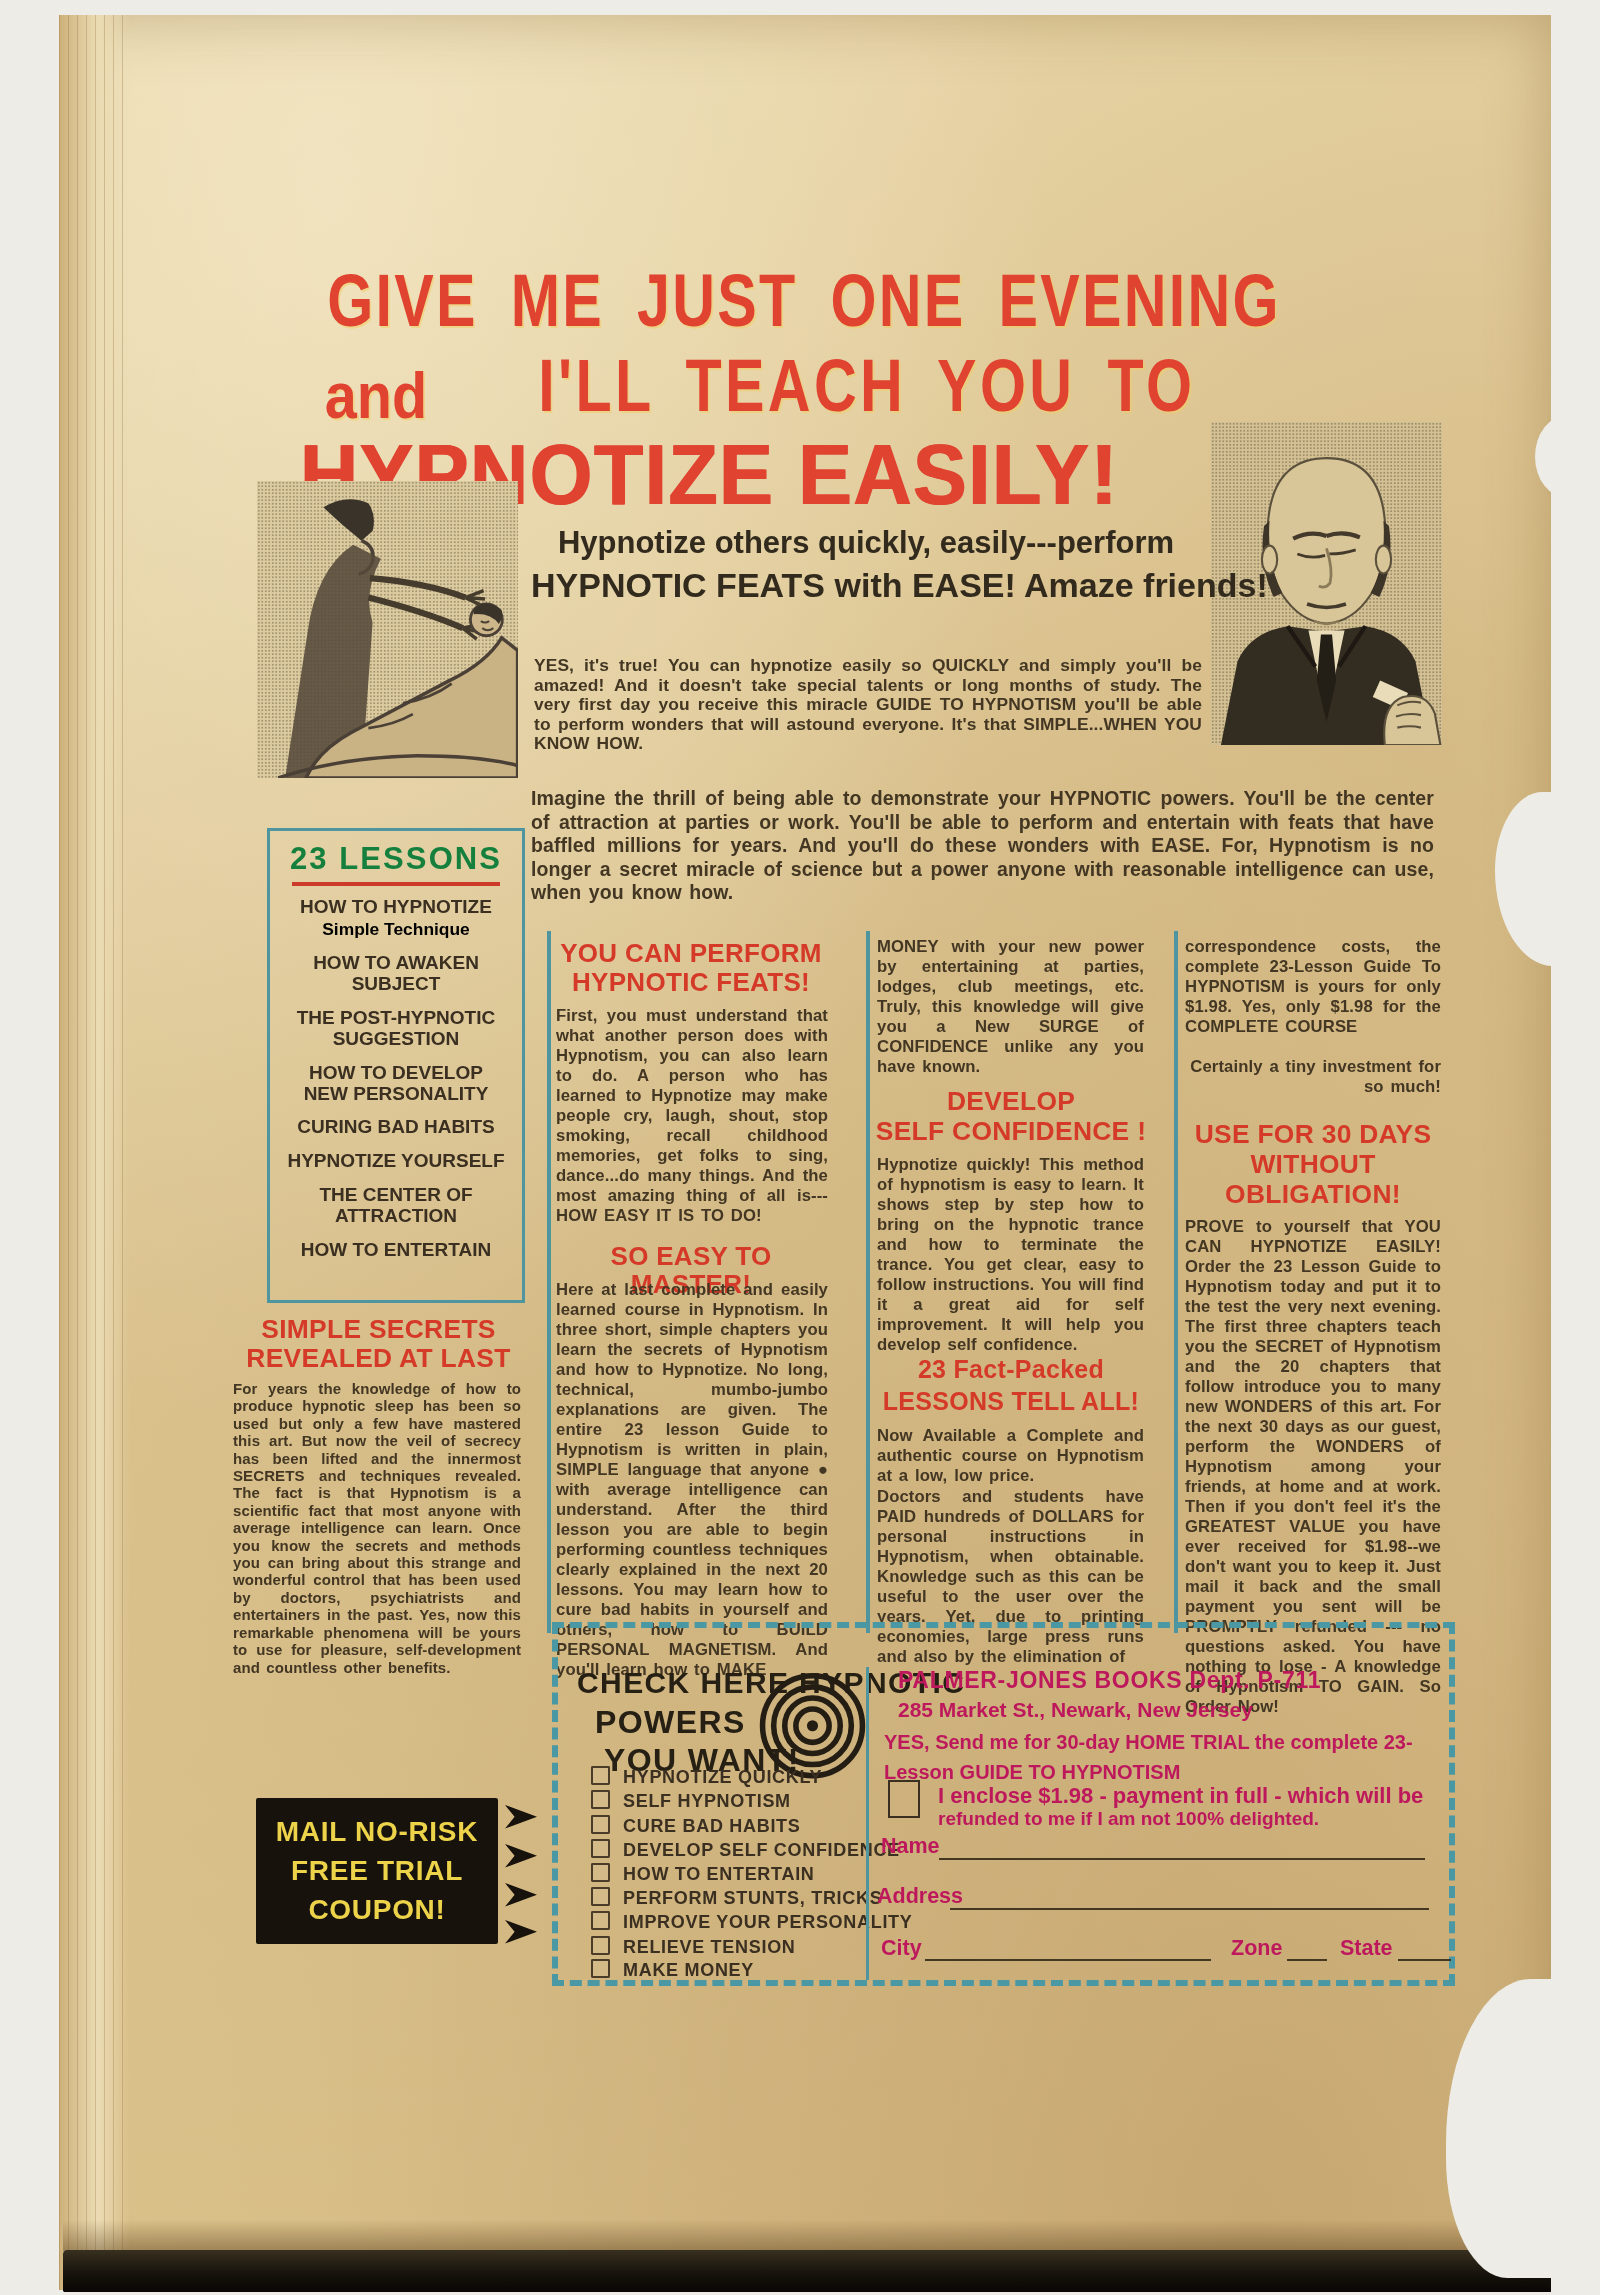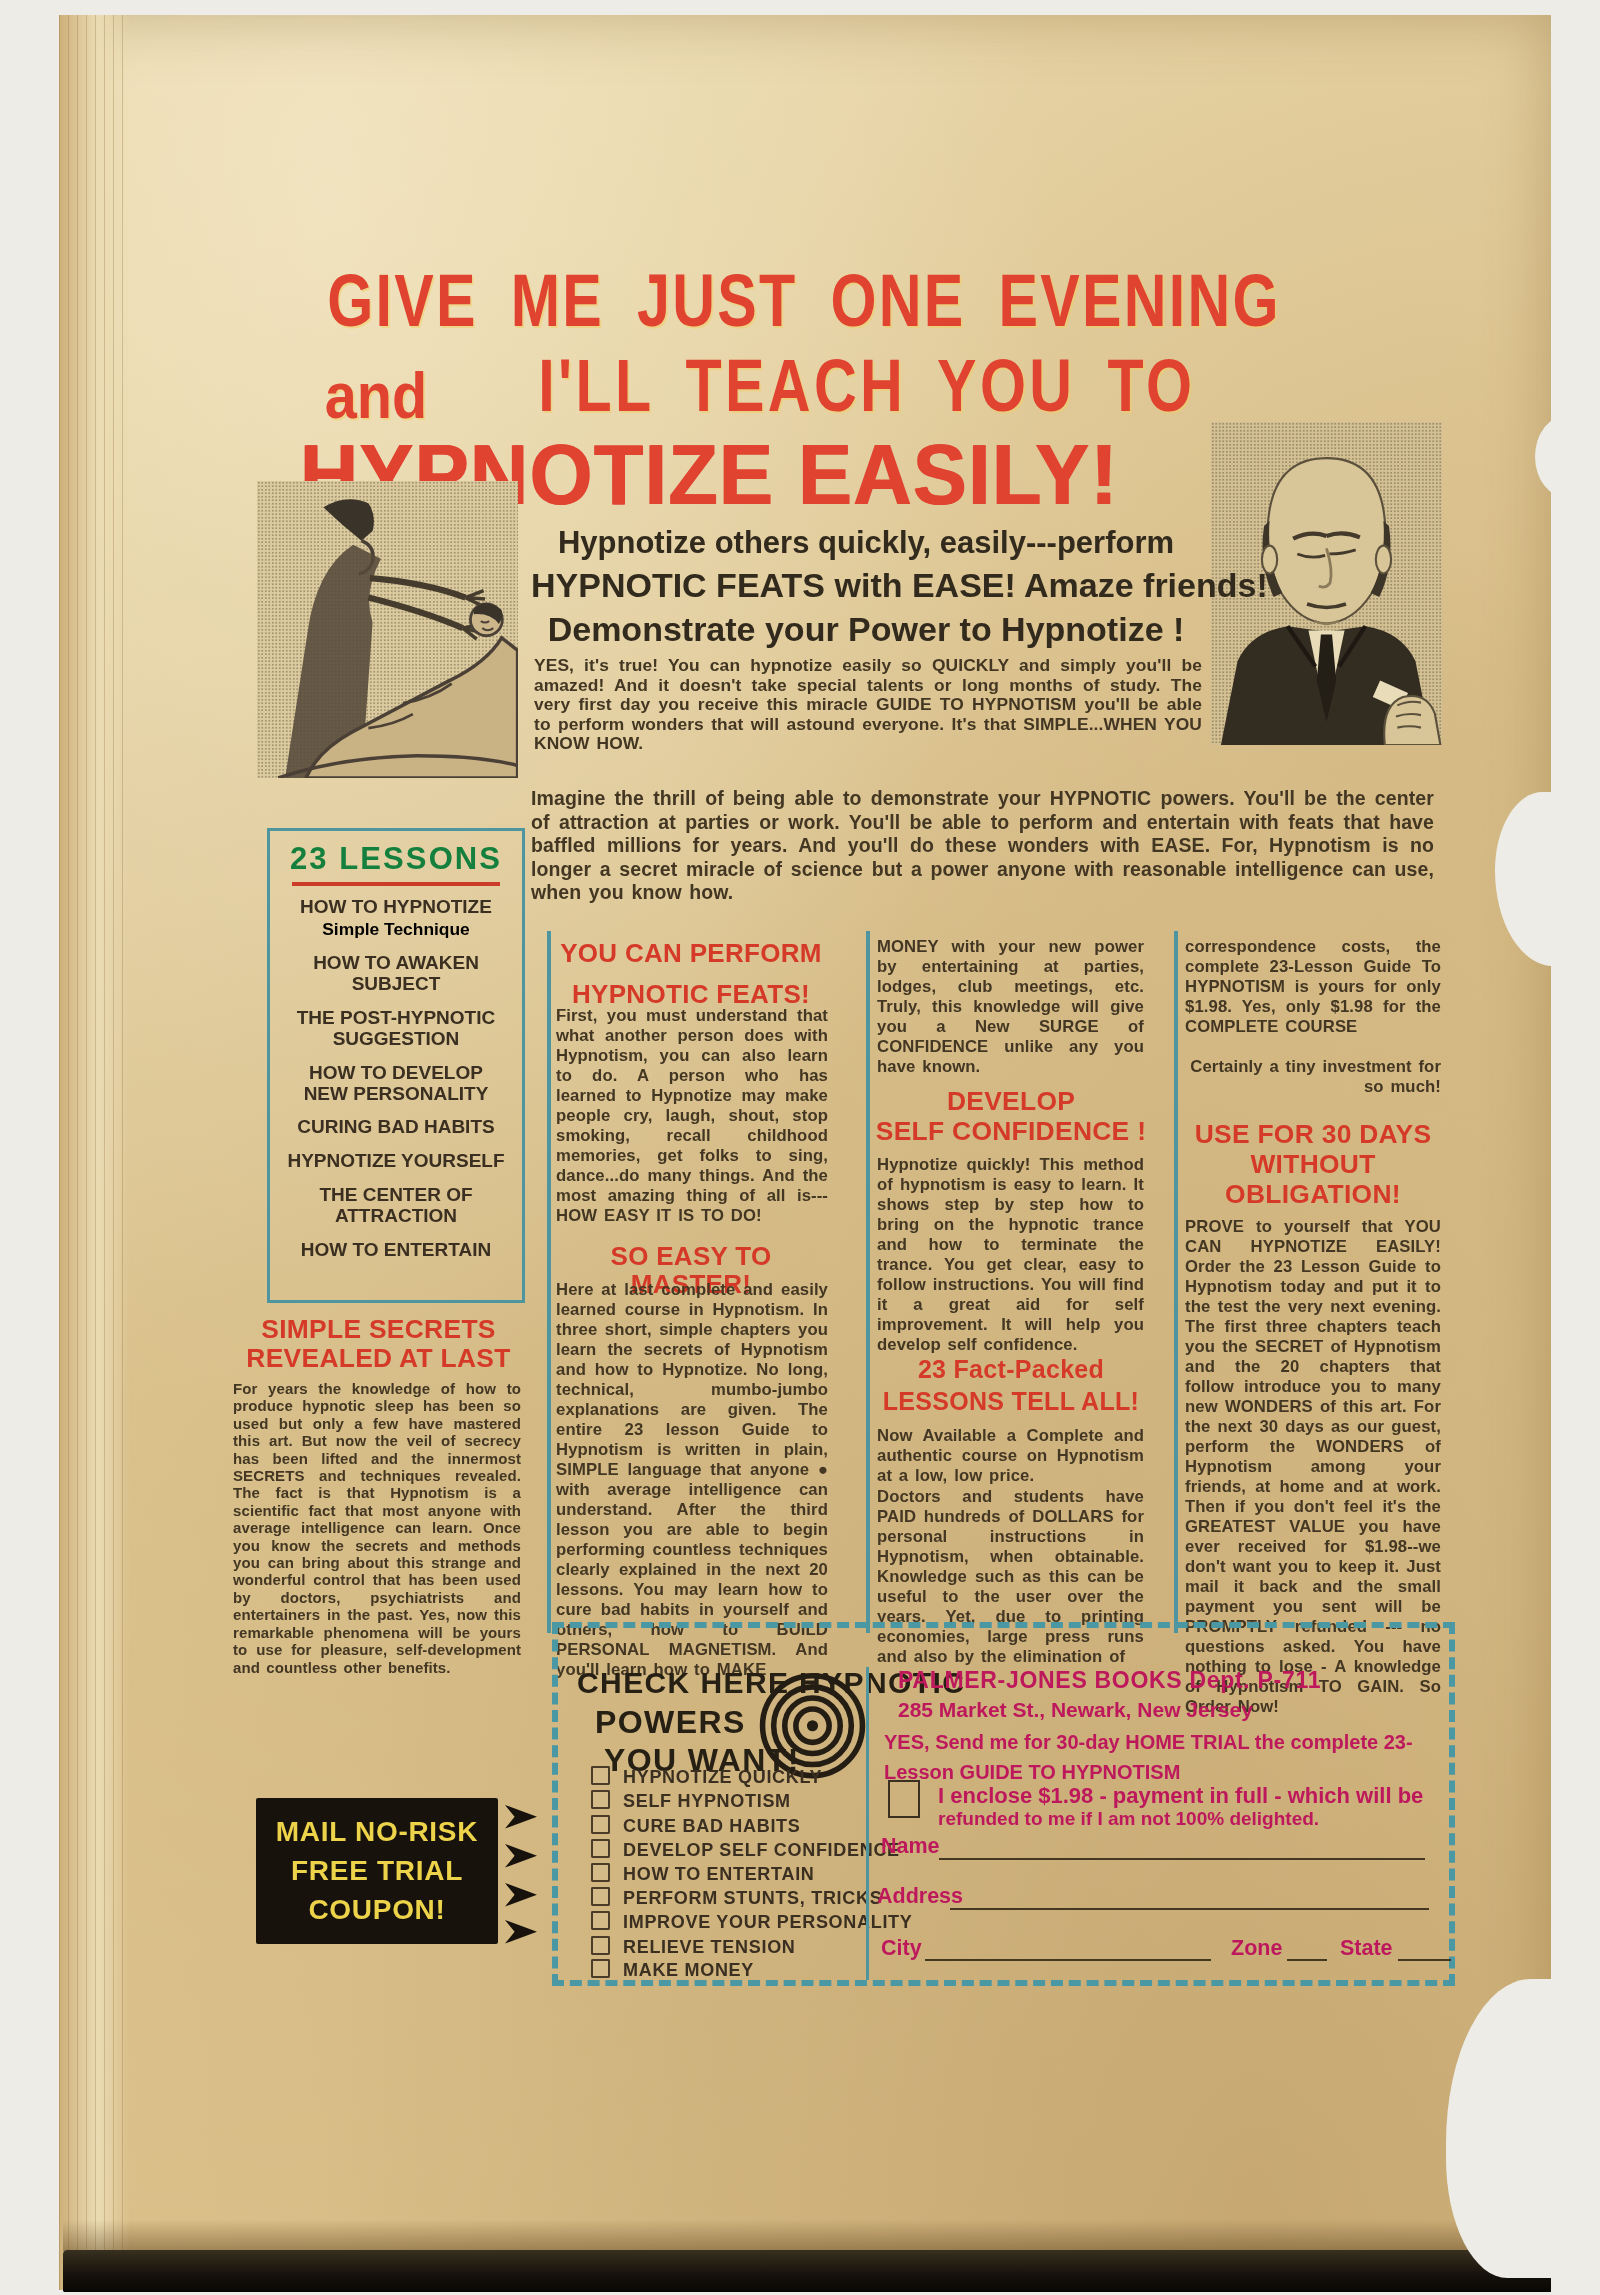--- a/index.html
+++ b/index.html
@@ -118,21 +118,20 @@
       <path d="M158,306 L174,306 L180,372 L166,432 L152,372 Z" fill="#241f16"></path>
       <path d="M110,294 L150,352 M222,294 L184,352" stroke="#1d1812" stroke-width="6"></path>
       <rect x="236" y="380" width="44" height="26" fill="#e8ddb8" transform="rotate(24 258 393)"></rect>
       <path d="M250,465 Q244,408 276,396 Q310,388 322,420 L330,465 Z" fill="#d9c698" stroke="#5a503c" stroke-width="3"></path>
       <path d="M268,408 q16,-8 34,-4 M266,424 q18,-6 36,-2 M268,440 q18,-4 34,0" stroke="#5a503c" stroke-width="3" fill="none"></path>
     </svg>
   </div>
 
   <div class="subline" style="left:531px;top:566px;width:670px;font-size:34px;">HYPNOTIC  FEATS with  EASE!  Amaze  friends!</div>
   <div class="subline" style="left:531px;top:525px;width:670px;font-size:31px;">Hypnotize others quickly, easily---perform</div>
-  <div class="subline" style="left:531px;top:610px;width:670px;font-size:34px;">Demonstrate your Power to Hypnotize !</div>
   <div class="body-copy" style="left:534px;top:656px;width:668px;font-size:17.4px;line-height:19.5px;">YES, it's true! You can hypnotize easily so QUICKLY and simply you'll be amazed! And it doesn't take special talents or long months of study. The very first day you receive this miracle GUIDE TO HYPNOTISM you'll be able to perform wonders that will astound everyone. It's that SIMPLE...WHEN YOU KNOW HOW.</div>
   <div class="body-copy" style="left:531px;top:787px;width:903px;font-size:19.5px;line-height:23.6px;">Imagine the thrill of being able to demonstrate your HYPNOTIC powers. You'll be the center of attraction at parties or work. You'll be able to perform and entertain with feats that have baffled millions for years. And you'll do these wonders with EASE. For, Hypnotism is no longer a secret miracle of science but a power anyone with reasonable intelligence can use, when you know how.</div>
 
   <div class="lessons">
     <div class="lessons-title">23  LESSONS</div>
     <div class="red-rule"></div>
     <div class="lesson-item" style="margin-top:0;">HOW TO HYPNOTIZE</div>
     <div class="lesson-sub">Simple Technique</div>
     <div class="lesson-item">HOW TO AWAKEN SUBJECT</div>
     <div class="lesson-item" style="width:208px;">THE POST-HYPNOTIC SUGGESTION</div>
@@ -155,21 +154,21 @@
   <div class="arrow" style="left:505px;top:1805px;"></div>
   <div class="arrow" style="left:505px;top:1844px;"></div>
   <div class="arrow" style="left:505px;top:1883px;"></div>
   <div class="arrow" style="left:505px;top:1920px;"></div>
 
   <div class="vrule" style="left:547px;top:931px;height:702px;"></div>
   <div class="vrule" style="left:866px;top:931px;height:702px;"></div>
   <div class="vrule" style="left:1174px;top:931px;height:702px;"></div>
 
   <div class="rh" style="left:552px;top:939px;width:278px;font-size:26px;">YOU CAN PERFORM</div>
-  <div class="rh" style="left:552px;top:968px;width:278px;font-size:26px;margin-top:12px;">HYPNOTIC FEATS!</div>
+  <div class="rh" style="left:552px;top:968px;width:278px;font-size:26px;">HYPNOTIC FEATS!</div>
   <div class="body-copy" style="left:556px;top:1006px;width:272px;font-size:16.7px;line-height:20px;">First, you must understand that what another person does with Hypnotism, you can also learn to do. A person who has learned to Hypnotize may make people cry, laugh, shout, stop smoking, recall childhood memories, get folks to sing, dance...do many things. And the most amazing thing of all is---HOW EASY IT IS TO DO!</div>
   <div class="rh" style="left:552px;top:1242px;width:278px;font-size:26px;">SO EASY TO MASTER!</div>
   <div class="body-copy" style="left:556px;top:1280px;width:272px;font-size:16.7px;line-height:20px;">Here at last complete and easily learned course in Hypnotism. In three short, simple chapters you learn the secrets of Hypnotism and how to Hypnotize. No long, technical, mumbo-jumbo explanations are given. The entire 23 lesson Guide to Hypnotism is written in plain, SIMPLE language that anyone ● with average intelligence can understand. After the third lesson you are able to begin performing countless techniques clearly explained in the next 20 lessons. You may learn how to cure bad habits in yourself and others, how to BUILD PERSONAL MAGNETISM. And you'll learn how to MAKE</div>
 
   <div class="body-copy" style="left:877px;top:937px;width:267px;font-size:16.7px;line-height:20px;">MONEY with your new power by entertaining at parties, lodges, club meetings, etc. Truly, this knowledge will give you a New SURGE of CONFIDENCE unlike any you have known.</div>
   <div class="rh" style="left:872px;top:1087px;width:278px;font-size:26.4px;">DEVELOP</div>
   <div class="rh" style="left:872px;top:1117px;width:278px;font-size:26.4px;">SELF CONFIDENCE !</div>
   <div class="body-copy" style="left:877px;top:1155px;width:267px;font-size:16.7px;line-height:20px;">Hypnotize quickly! This method of hypnotism is easy to learn. It shows step by step how to bring on the hypnotic trance and how to terminate the trance. You get clear, easy to follow instructions. You will find it a great aid for self improvement. It will help you develop self confidence.</div>
   <div class="rh" style="left:872px;top:1356px;width:278px;font-size:25px;">23 Fact-Packed</div>
   <div class="rh" style="left:872px;top:1388px;width:278px;font-size:25px;">LESSONS TELL ALL!</div>

